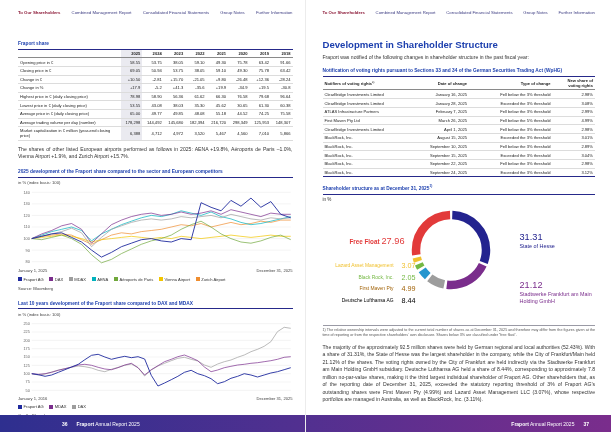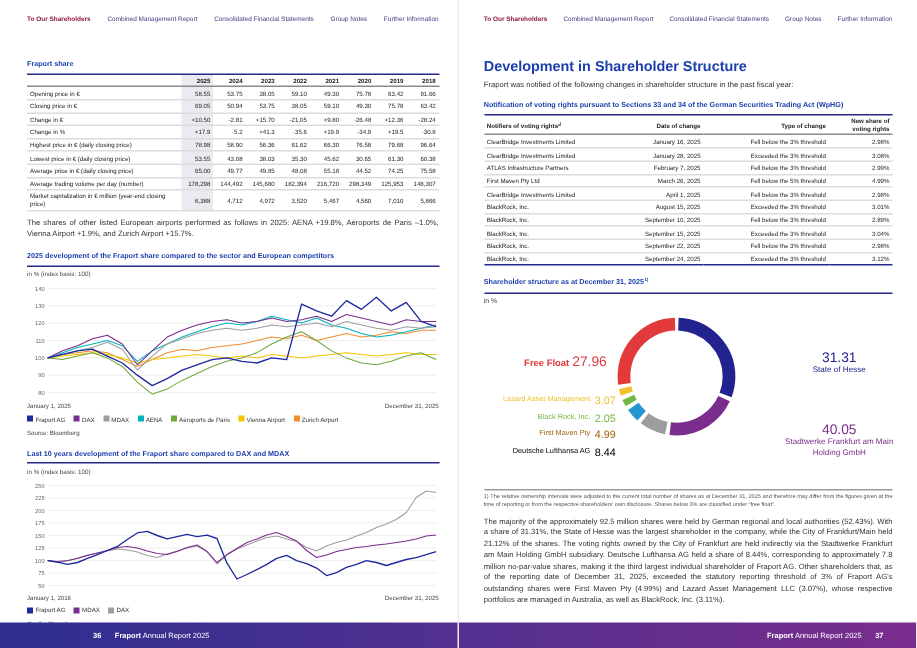--- a/index.html
+++ b/index.html
@@ -53,27 +53,27 @@
   .vr-table td.r{text-align:right;}
   .vr-table tr:last-child td{border-bottom:1.4px solid #26298a;}
 
   .donut-title{margin-top:8px;}
   .in-pct{font-size:4.6px;color:#333;margin-top:2.5px;}
   .donut-area{position:relative;height:118px;margin-top:2px;}
   .donut-svg{position:absolute;left:86px;top:4px;}
   .free-float{position:absolute;left:0;top:26px;width:82px;text-align:right;white-space:nowrap;}
   .free-float .ff-name{font-size:6.3px;font-weight:bold;}
   .free-float .ff-val{font-size:9.2px;margin-left:2px;}
-  .big-holder{position:absolute;left:197px;width:80px;text-align:center;}
+  .big-holder{position:absolute;left:197px;width:80px;}
   .big-holder .bh-val{font-size:9.2px;}
   .big-holder .bh-name{font-size:5.4px;margin-top:1px;line-height:1.25;}
   .holders{position:absolute;left:0;top:57px;width:98px;}
   .holder-row{display:flex;align-items:center;justify-content:flex-end;margin-bottom:2.6px;}
   .holder-row .hn{font-size:4.9px;text-align:right;line-height:1.1;max-width:62px;}
-  .holder-row .hv{font-size:7.2px;width:24px;text-align:left;margin-left:3px;}
+  .holder-row .hv{font-size:7.2px;width:24px;text-align:center;margin-left:3px;}
   .rule-thin{border:none;border-top:0.6px solid #9a9aa5;margin:3px 0 0 0;}
   .footnote{font-size:3.7px;color:#555;line-height:1.4;margin-top:2px;text-align:justify;}
   .main-para{font-size:5.1px;line-height:1.48;margin-top:5px;text-align:justify;}
 
   
   .footer{position:absolute;bottom:0;left:0;right:0;height:17px;color:#fff;
           display:flex;align-items:center;font-size:5px;}
   .footer-l{background:linear-gradient(90deg,#2e2f8f,#523090);padding-left:62px;gap:9px;}
   .footer-r{background:linear-gradient(90deg,#523090,#7a2d8c);justify-content:flex-end;padding-right:22px;gap:9px;}
   .footer .pg{font-weight:bold;}
@@ -437,21 +437,21 @@
         <div class="free-float" style="color: rgb(226, 58, 58);">
           <span class="ff-name">Free Float</span><span class="ff-val">27.96</span>
         </div>
 
         <div class="big-holder" style="top: 28px; color: rgb(35, 35, 143);">
           <div class="bh-val">31.31</div>
           <div class="bh-name">State of Hesse</div>
         </div>
 
         <div class="big-holder" style="top: 76px; color: rgb(122, 45, 140);">
-          <div class="bh-val">40.05</div>
+          <div class="bh-val">21.12</div>
           <div class="bh-name">Stadtwerke Frankfurt am Main Holding GmbH</div>
         </div>
 
         <div class="holders">
           <div class="holder-row" style="color: rgb(240, 192, 46);">
             <span class="hn">Lazard Asset Management</span>
               <span class="hv">3.07</span>
           </div>
           <div class="holder-row" style="color: rgb(116, 184, 67);">
             <span class="hn">Black Rock, Inc.</span>

